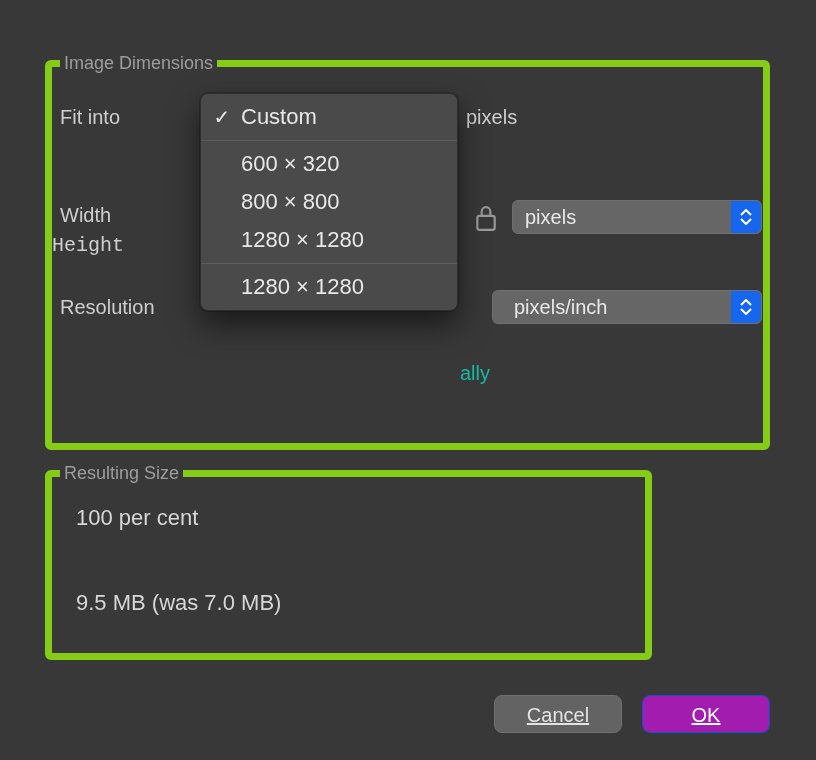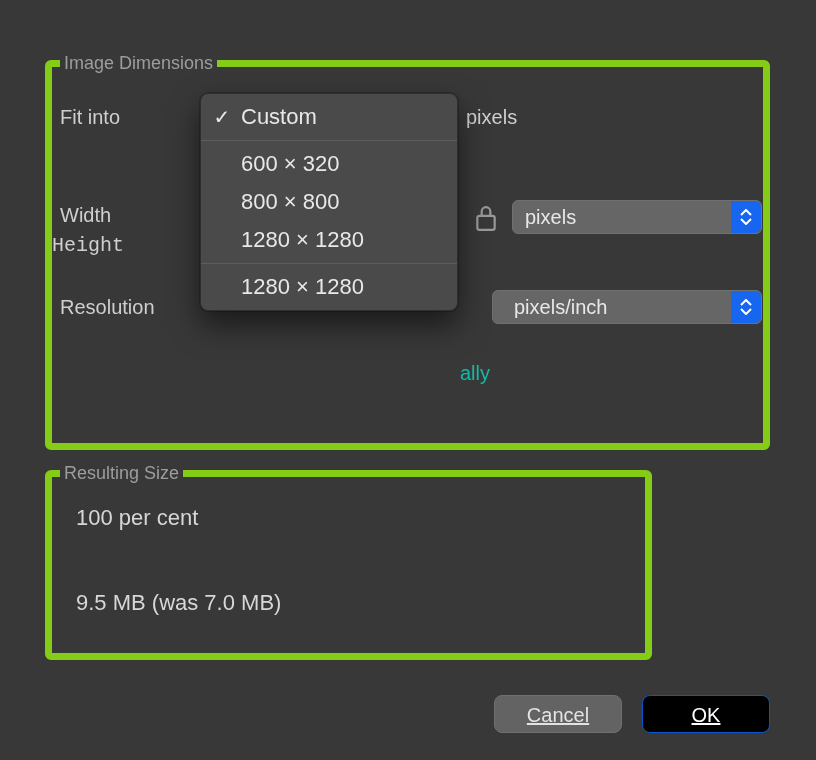--- a/index.html
+++ b/index.html
@@ -111,21 +111,21 @@
     position: absolute;
     height: 38px;
     border-radius: 8px;
     font-size: 20px;
     text-align: center;
     line-height: 38px;
     cursor: default;
     text-decoration: underline;
   }
   .btn-default {
-    background: #000000;
+    background: #a21caf;
     color: #ffffff;
     border: 1px solid #0d52cf;
   }
   .btn-cancel {
     background: #636363;
     color: #e3e3e3;
     border: 1px solid #6f6f6f;
   }
 
   

